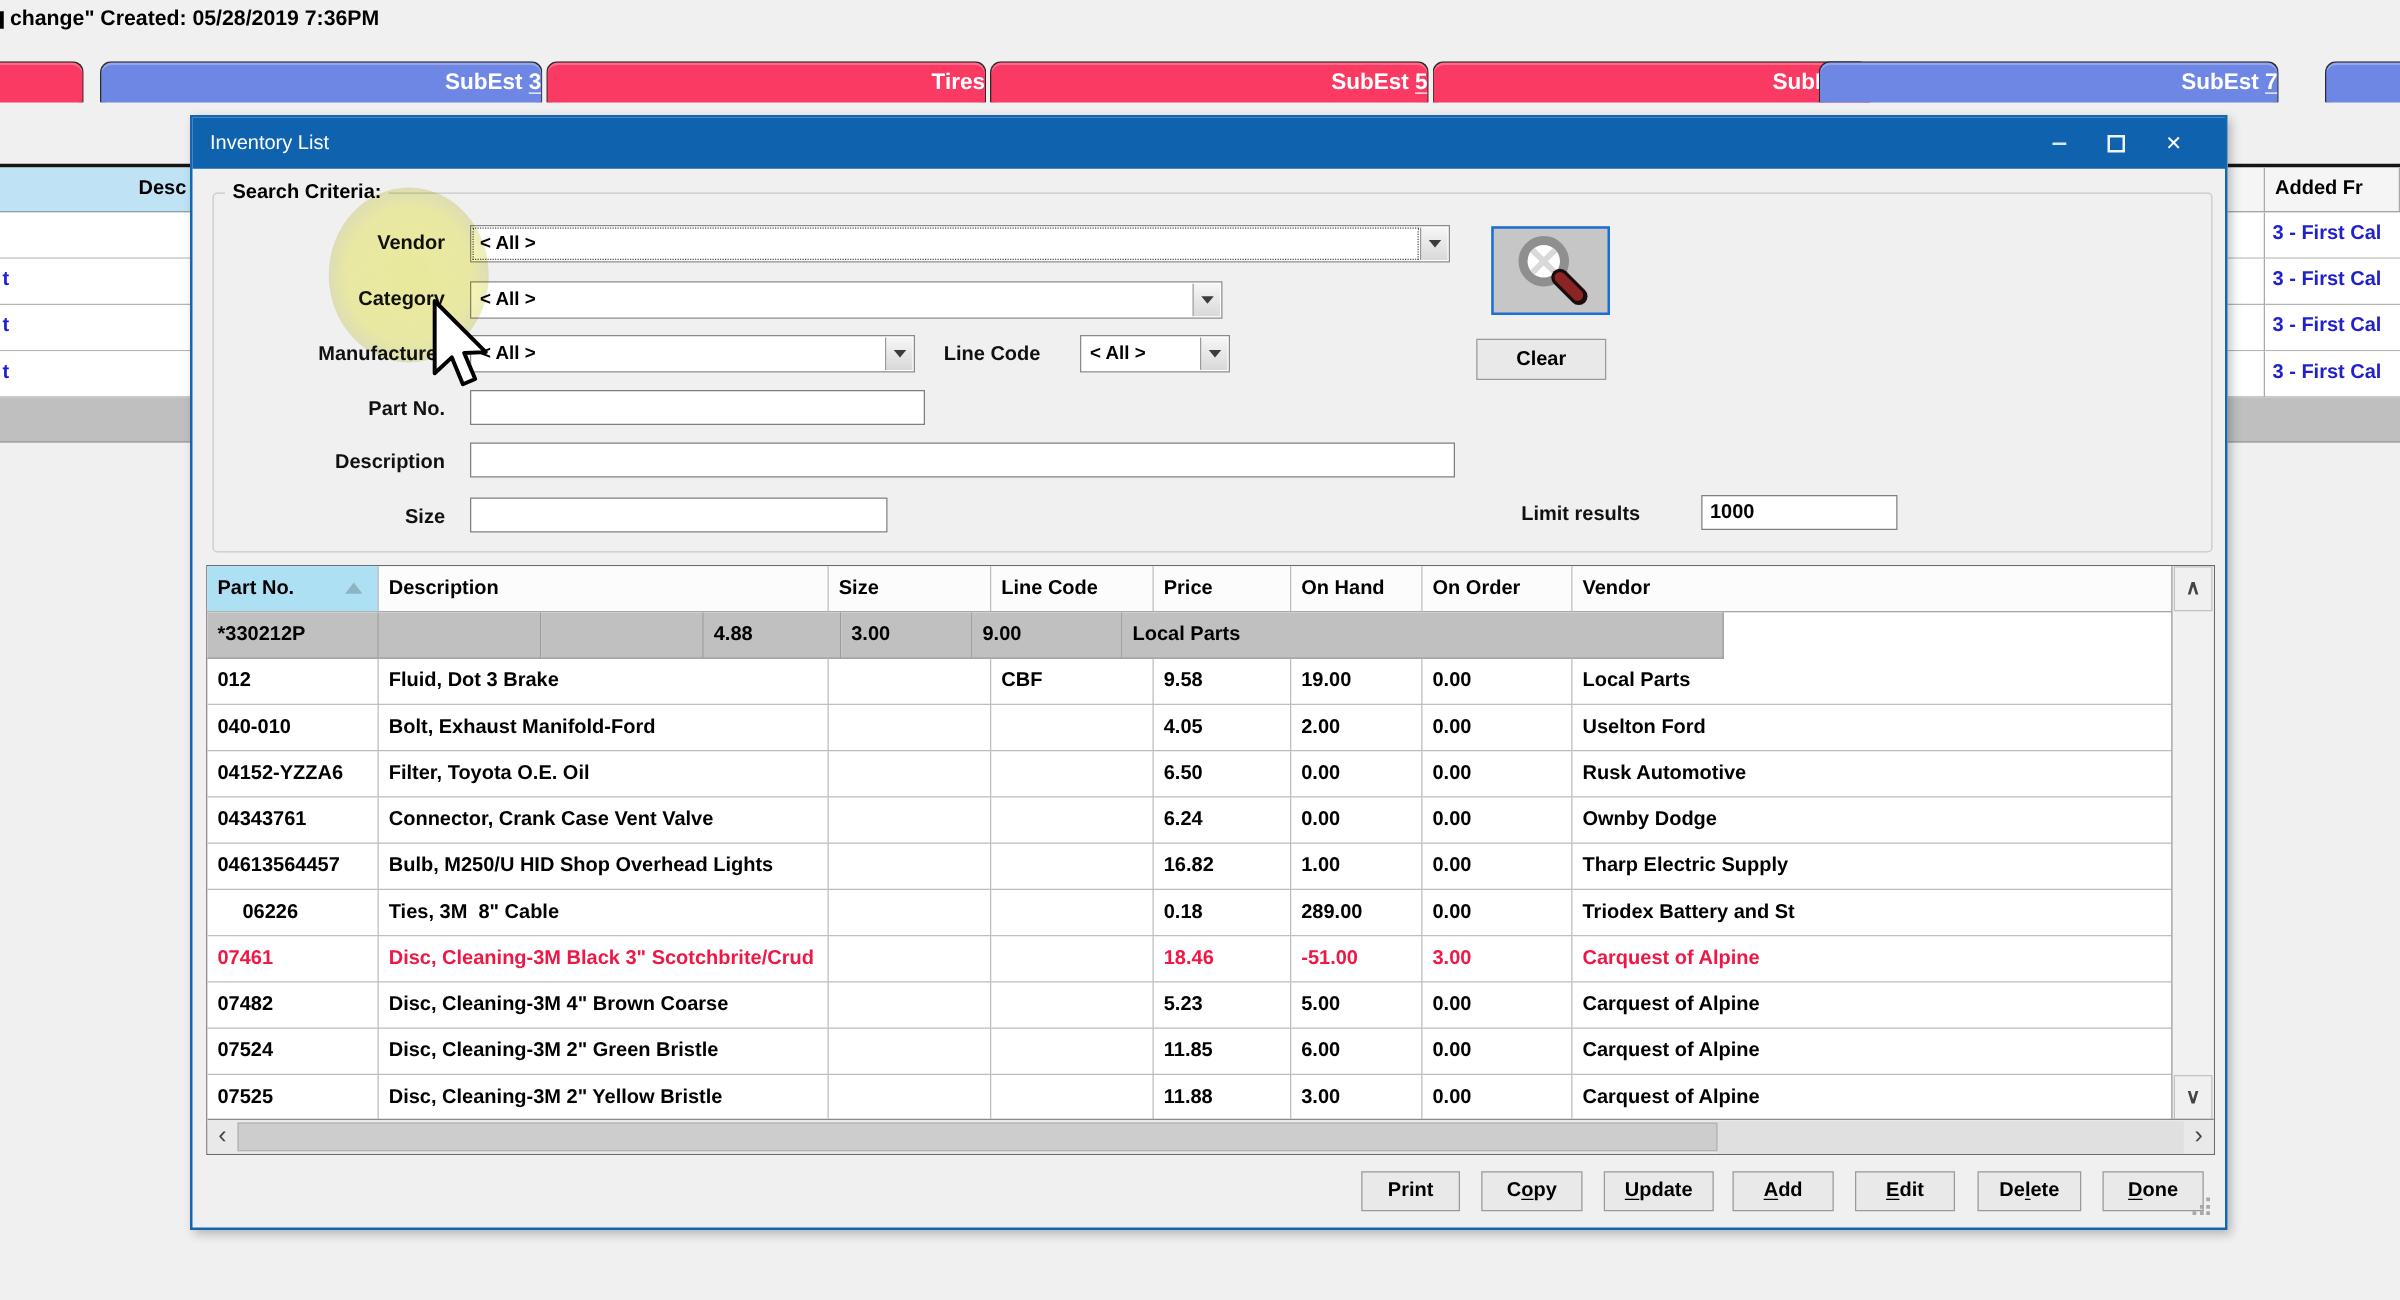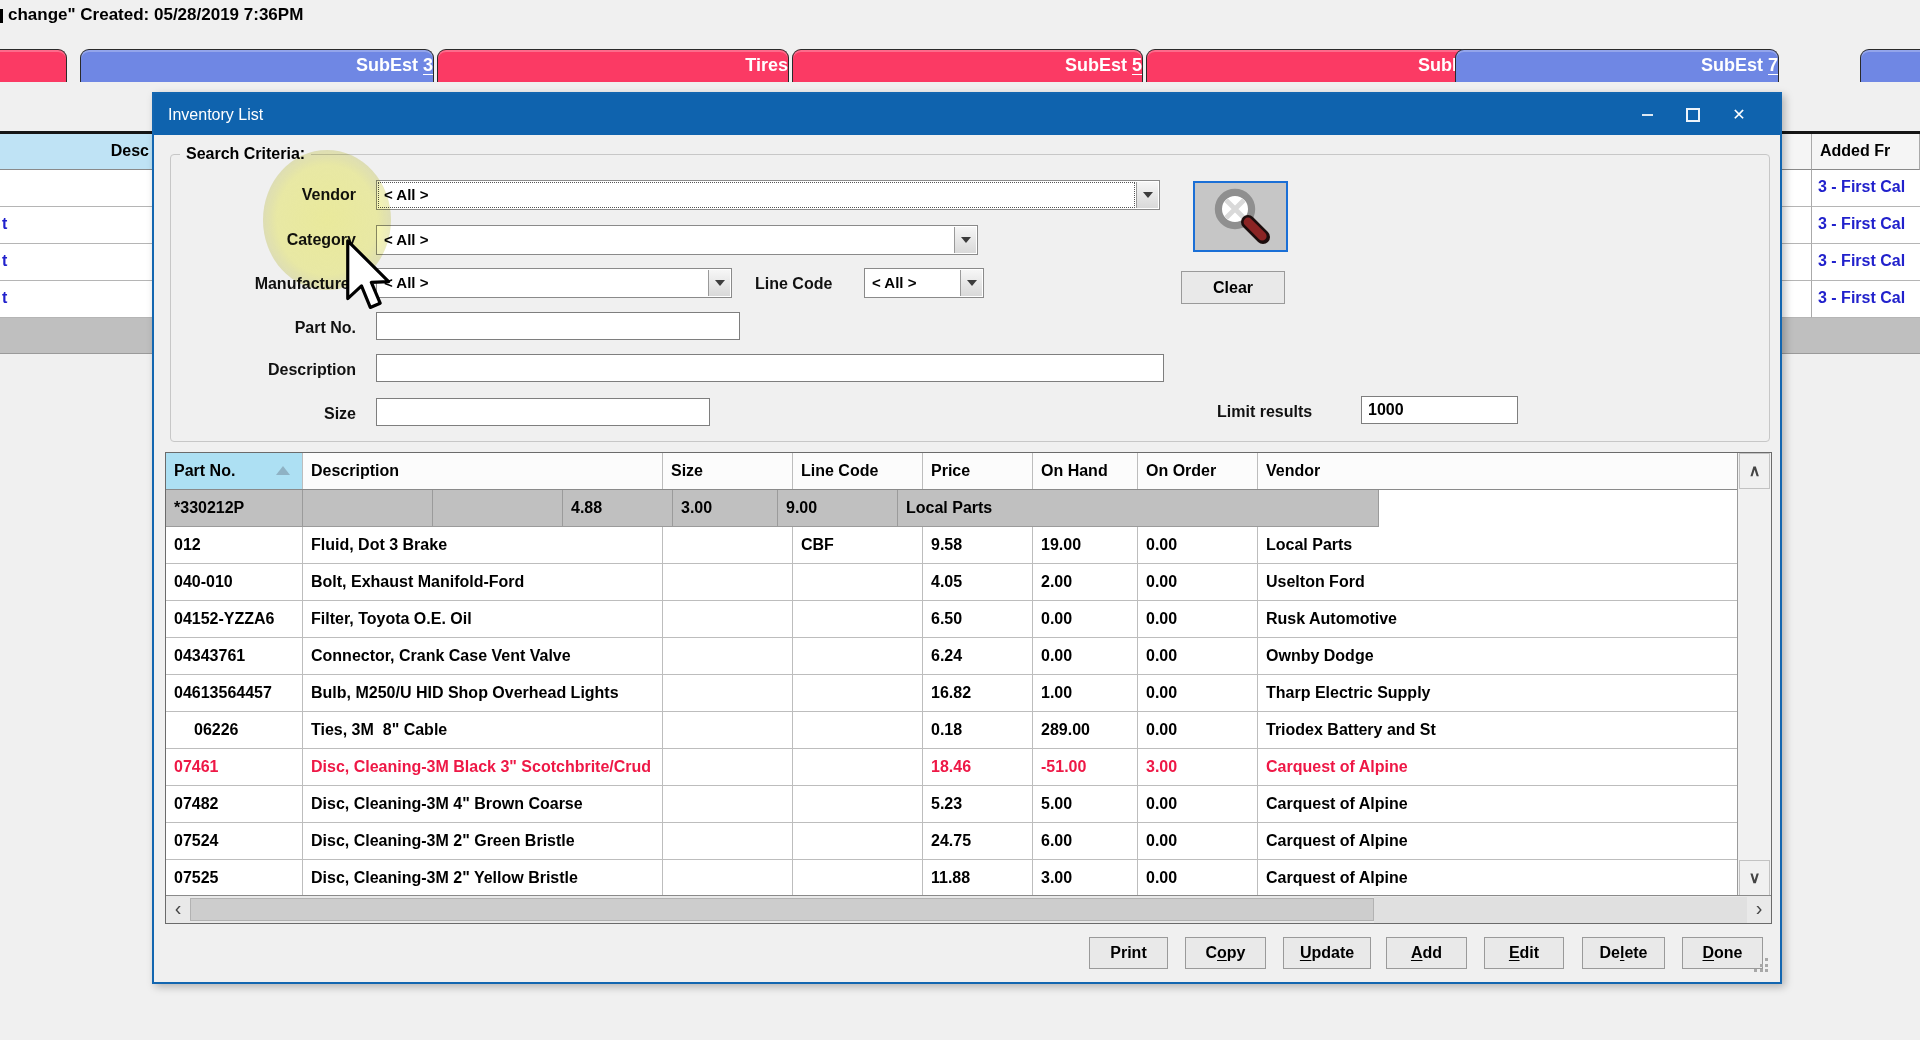--- a/index.html
+++ b/index.html
@@ -99,21 +99,21 @@
 <div class="stage">
 
   <div class="glyph-sliver"></div>
   <div class="top-text">change" Created: 05/28/2019 7:36PM</div>
   <div id="tabbar">
       <div class="tab pink" style="left: -40px; width: 107px;"></div>
       <div class="tab blue" style="left: 80px; width: 354px;">SubEst <u>3</u></div>
       <div class="tab pink" style="left: 437px; width: 352px;">Tires</div>
       <div class="tab pink" style="left: 792px; width: 351px;">SubEst <u>5</u></div>
       <div class="tab pink" style="left: 1146px; width: 350px;">SubEst <u>6</u></div>
-      <div class="tab blue" style="left: 1455px; width: 324px;">SubEst <u>7</u></div>
+      <div class="tab blue" style="left: 1455px; width: 368px;">SubEst <u>7</u></div>
       <div class="tab blue" style="left: 1860px; width: 70px;"></div>
     </div>
 
   <div class="bg-line" style="left:0;width:152px;"></div>
   <div class="bg-line" style="left:1782px;width:138px;"></div>
 
   <div class="bgcell lgrid-header">Desc</div>
   <div id="lgrid">
       <div class="bgcell lgrid-row" style="top: 170px;"></div>
       <div class="bgcell lgrid-row" style="top: 207px;">t</div>
@@ -306,21 +306,21 @@
             <div class="tcell" style="width: 110px;">5.23</div>
             <div class="tcell" style="width: 105px;">5.00</div>
             <div class="tcell" style="width: 120px;">0.00</div>
             <div class="tcell" style="width: 481px;">Carquest of Alpine</div>
           </div>
           <div class="trow">
             <div class="tcell" style="width: 137px;">07524</div>
             <div class="tcell" style="width: 360px;">Disc, Cleaning-3M 2" Green Bristle</div>
             <div class="tcell" style="width: 130px;"></div>
             <div class="tcell" style="width: 130px;"></div>
-            <div class="tcell" style="width: 110px;">24.75</div>
+            <div class="tcell" style="width: 110px;">11.85</div>
             <div class="tcell" style="width: 105px;">6.00</div>
             <div class="tcell" style="width: 120px;">0.00</div>
             <div class="tcell" style="width: 481px;">Carquest of Alpine</div>
           </div>
           <div class="trow">
             <div class="tcell" style="width: 137px;">07525</div>
             <div class="tcell" style="width: 360px;">Disc, Cleaning-3M 2" Yellow Bristle</div>
             <div class="tcell" style="width: 130px;"></div>
             <div class="tcell" style="width: 130px;"></div>
             <div class="tcell" style="width: 110px;">11.88</div>

